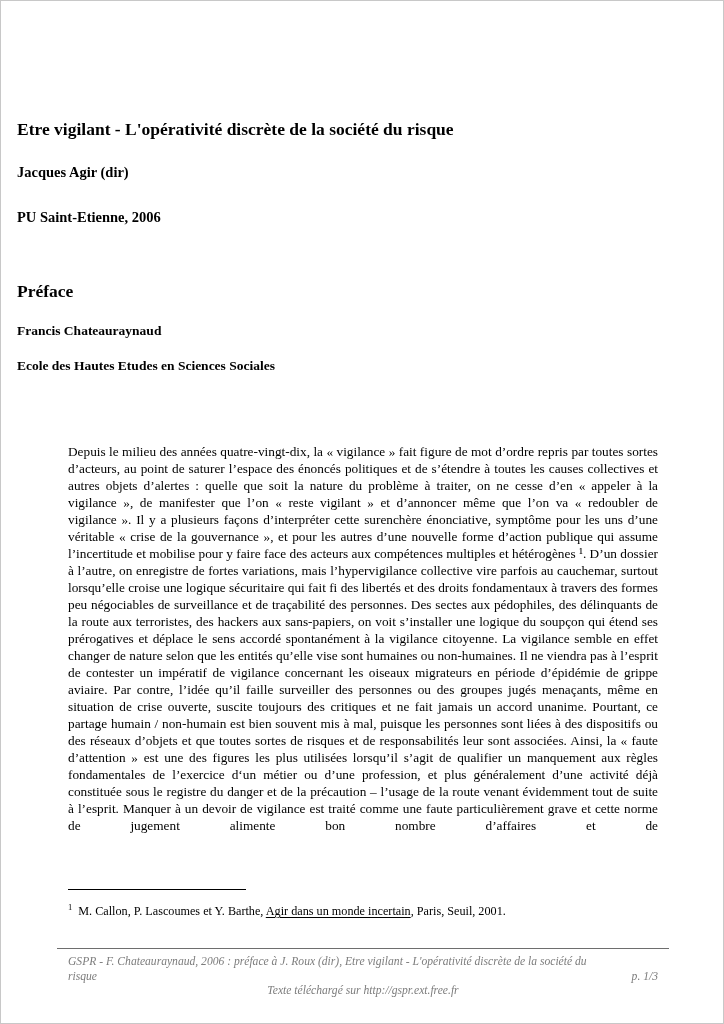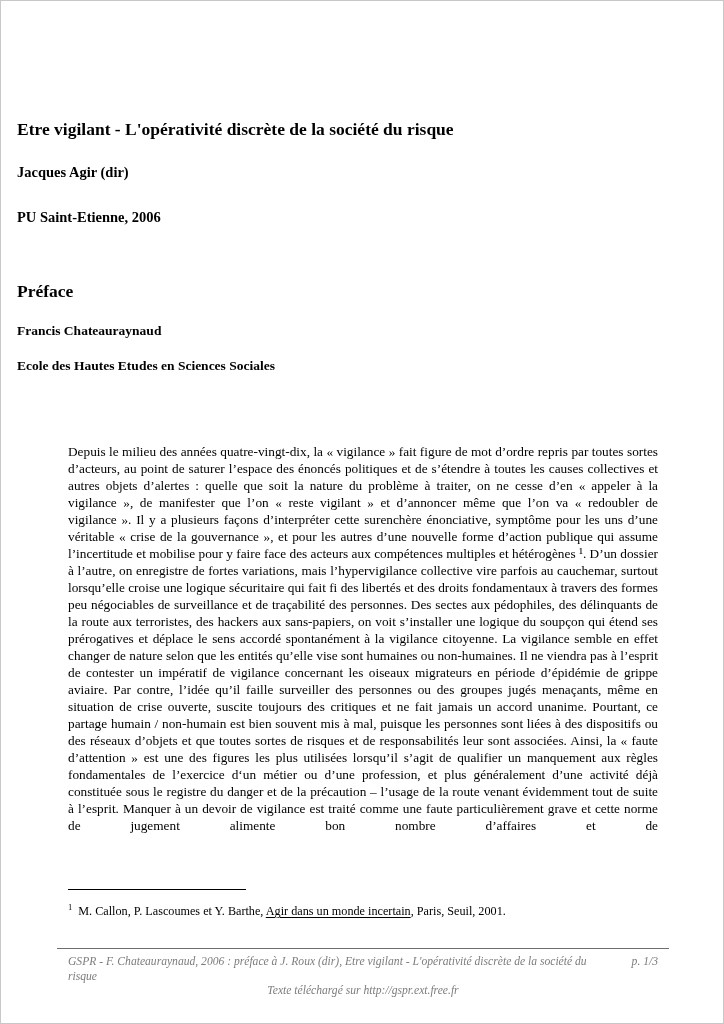--- a/index.html
+++ b/index.html
@@ -101,21 +101,21 @@
     left: 67px;
     width: 590px;
     color: #7c7c7c;
     font-style: italic;
     font-size: 11.6px;
     line-height: 14.5px;
   }
   .footer-row {
     display: flex;
     justify-content: space-between;
-    align-items: flex-start;
+    align-items: flex-end;
   }
   .footer-page {
     white-space: nowrap;
     padding-left: 16px;
   }
   .footer-row2 {
     text-align: center;
   }
 </style>
 </head>

